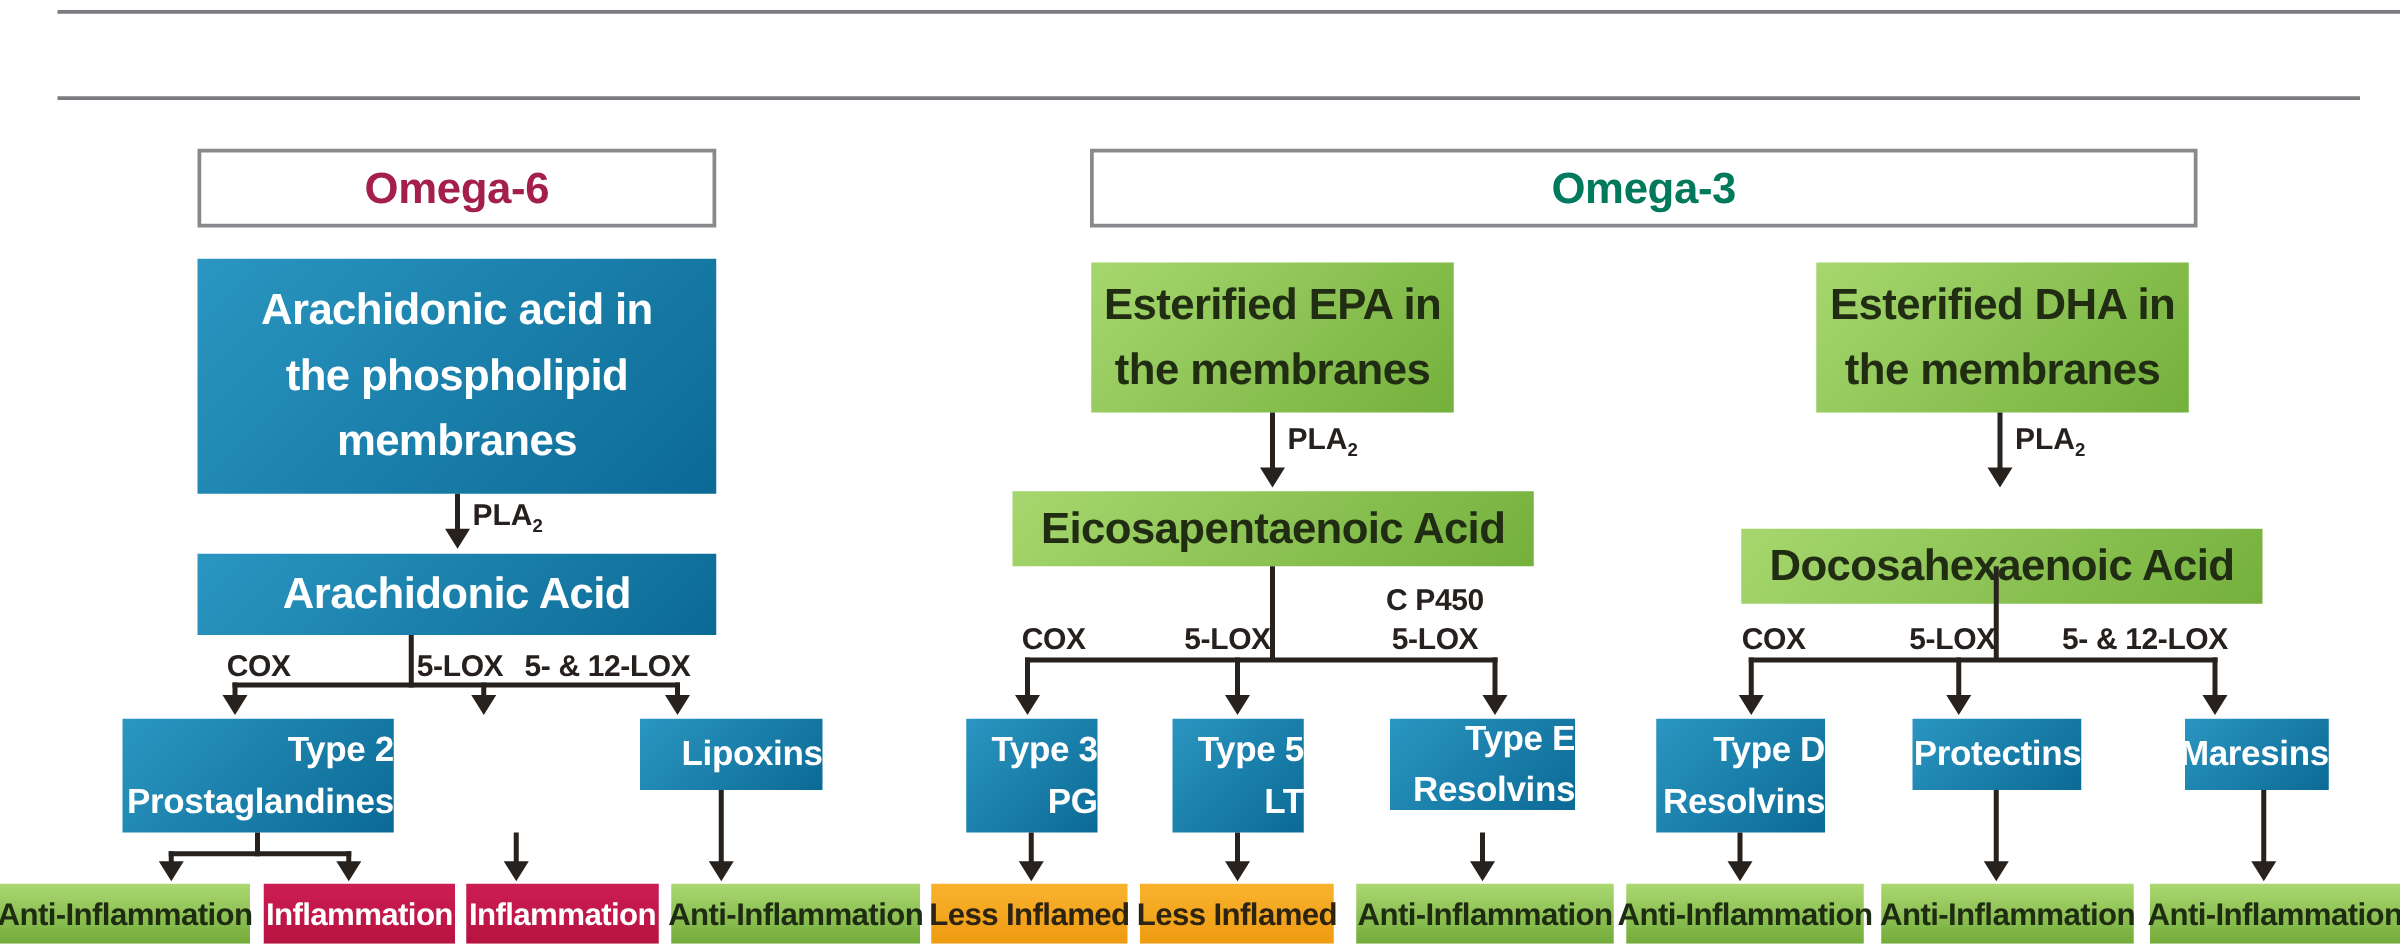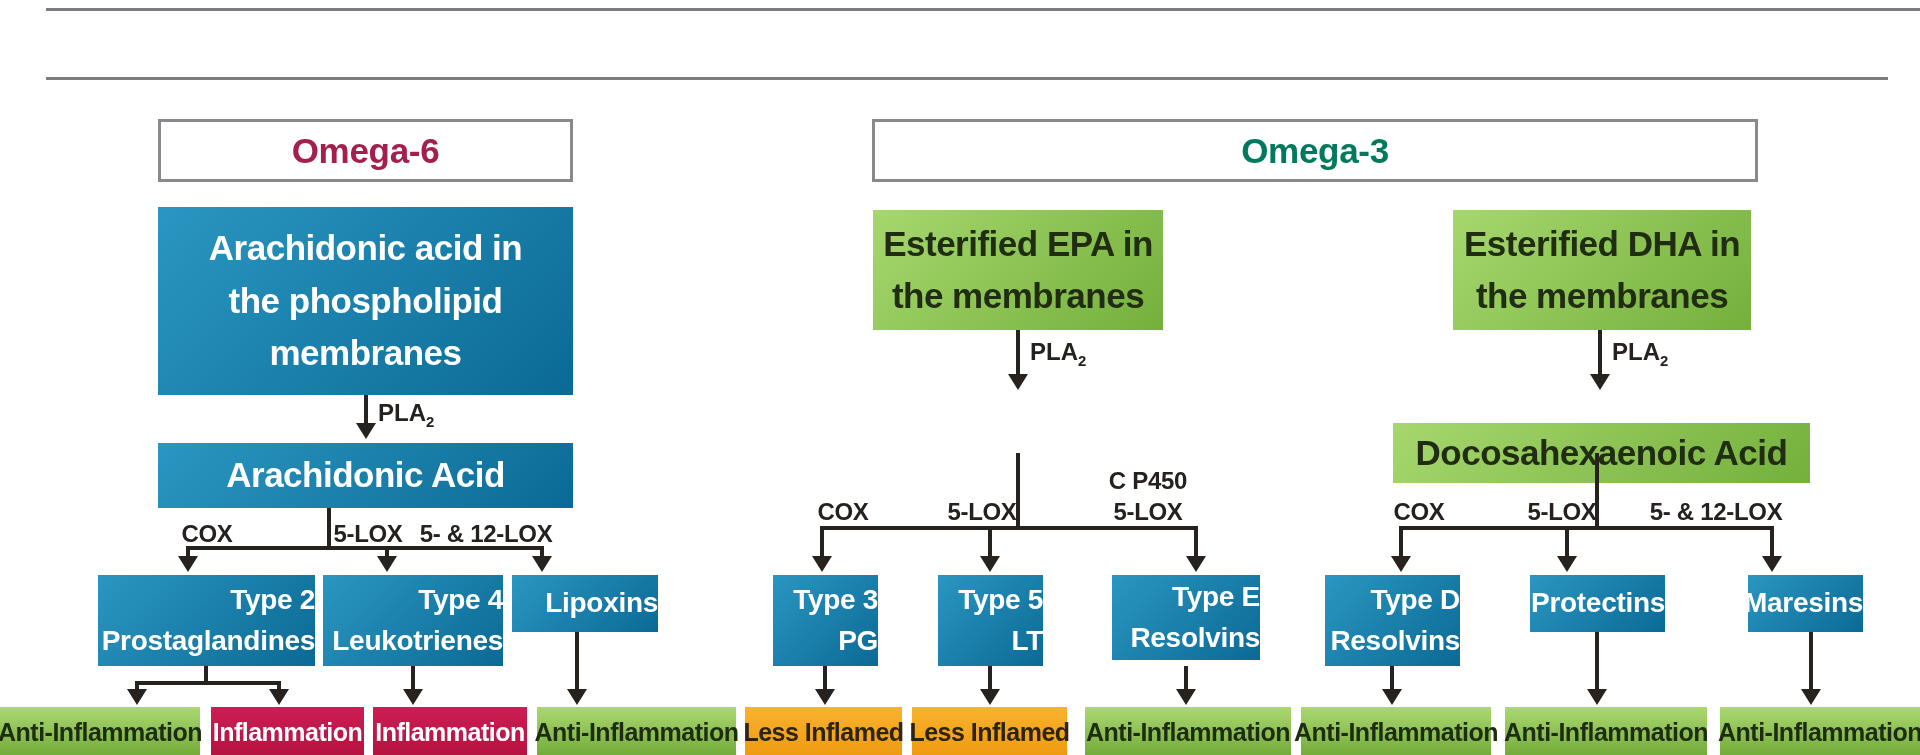--- a/index.html
+++ b/index.html
@@ -69,24 +69,20 @@
   <div class="ah" style="left:178px;top:556px;"></div>
   <div class="vline" style="left:385px;top:546px;height:12px;"></div>
   <div class="ah" style="left:377px;top:556px;"></div>
   <div class="vline" style="left:540px;top:546px;height:12px;"></div>
   <div class="ah" style="left:532px;top:556px;"></div>
 
   <div class="node box-blue mid" style="left:98px;top:575px;width:217px;height:91px;">
     <span>Type 2</span>
     <span>Prostaglandines</span>
   </div>
-  <div class="node box-blue mid" style="left:323px;top:575px;width:180px;height:91px;">
-    <span>Type 4</span>
-    <span>Leukotrienes</span>
-  </div>
   <div class="node box-blue mid" style="left:512px;top:575px;width:146px;height:57px;">
     <span>Lipoxins</span>
   </div>
 
   <div class="vline" style="left:204px;top:666px;height:19px;"></div>
   <div class="hline" style="left:135px;top:681px;width:146px;"></div>
   <div class="vline" style="left:135px;top:681px;height:10px;"></div>
   <div class="ah" style="left:127px;top:689px;"></div>
   <div class="vline" style="left:277px;top:681px;height:10px;"></div>
   <div class="ah" style="left:269px;top:689px;"></div>
@@ -97,20 +93,23 @@
 
   <div class="node box-green big" style="left:873px;top:210px;width:290px;height:120px;">
     <span>Esterified EPA in</span>
     <span>the membranes</span>
   </div>
   <div class="vline" style="left:1016px;top:330px;height:46px;"></div>
   <div class="ah" style="left:1008px;top:374px;"></div>
   <div class="pla" style="left:1030px;top:338px;">
     <span>PLA</span><sub>2</sub>
   </div>
+  <div class="node box-green big" style="left:810px;top:393px;width:417px;height:60px;">
+    <span>Eicosapentaenoic Acid</span>
+  </div>
 
   <div class="vline" style="left:1016px;top:453px;height:75px;"></div>
   <div class="hline" style="left:820px;top:526px;width:378px;"></div>
   <div class="enz" style="left:1148px;top:467px;">C P450</div>
   <div class="enz" style="left:843px;top:498px;">COX</div>
   <div class="enz" style="left:982px;top:498px;">5-LOX</div>
   <div class="enz" style="left:1148px;top:498px;">5-LOX</div>
   <div class="vline" style="left:820px;top:526px;height:32px;"></div>
   <div class="ah" style="left:812px;top:556px;"></div>
   <div class="vline" style="left:988px;top:526px;height:32px;"></div>
@@ -119,21 +118,21 @@
   <div class="ah" style="left:1186px;top:556px;"></div>
 
   <div class="node box-blue mid" style="left:773px;top:575px;width:105px;height:91px;">
     <span>Type 3</span>
     <span>PG</span>
   </div>
   <div class="node box-blue mid" style="left:938px;top:575px;width:105px;height:91px;">
     <span>Type 5</span>
     <span>LT</span>
   </div>
-  <div class="node box-blue mid" style="left:1112px;top:575px;width:148px;height:85px;">
+  <div class="node box-blue mid" style="left:1112px;top:575px;width:148px;height:73px;">
     <span>Type E</span>
     <span>Resolvins</span>
   </div>
   <div class="vline" style="left:823px;top:666px;height:26px;"></div>
   <div class="ah" style="left:815px;top:689px;"></div>
   <div class="vline" style="left:988px;top:666px;height:26px;"></div>
   <div class="ah" style="left:980px;top:689px;"></div>
   <div class="vline" style="left:1184px;top:666px;height:26px;"></div>
   <div class="ah" style="left:1176px;top:689px;"></div>
 

